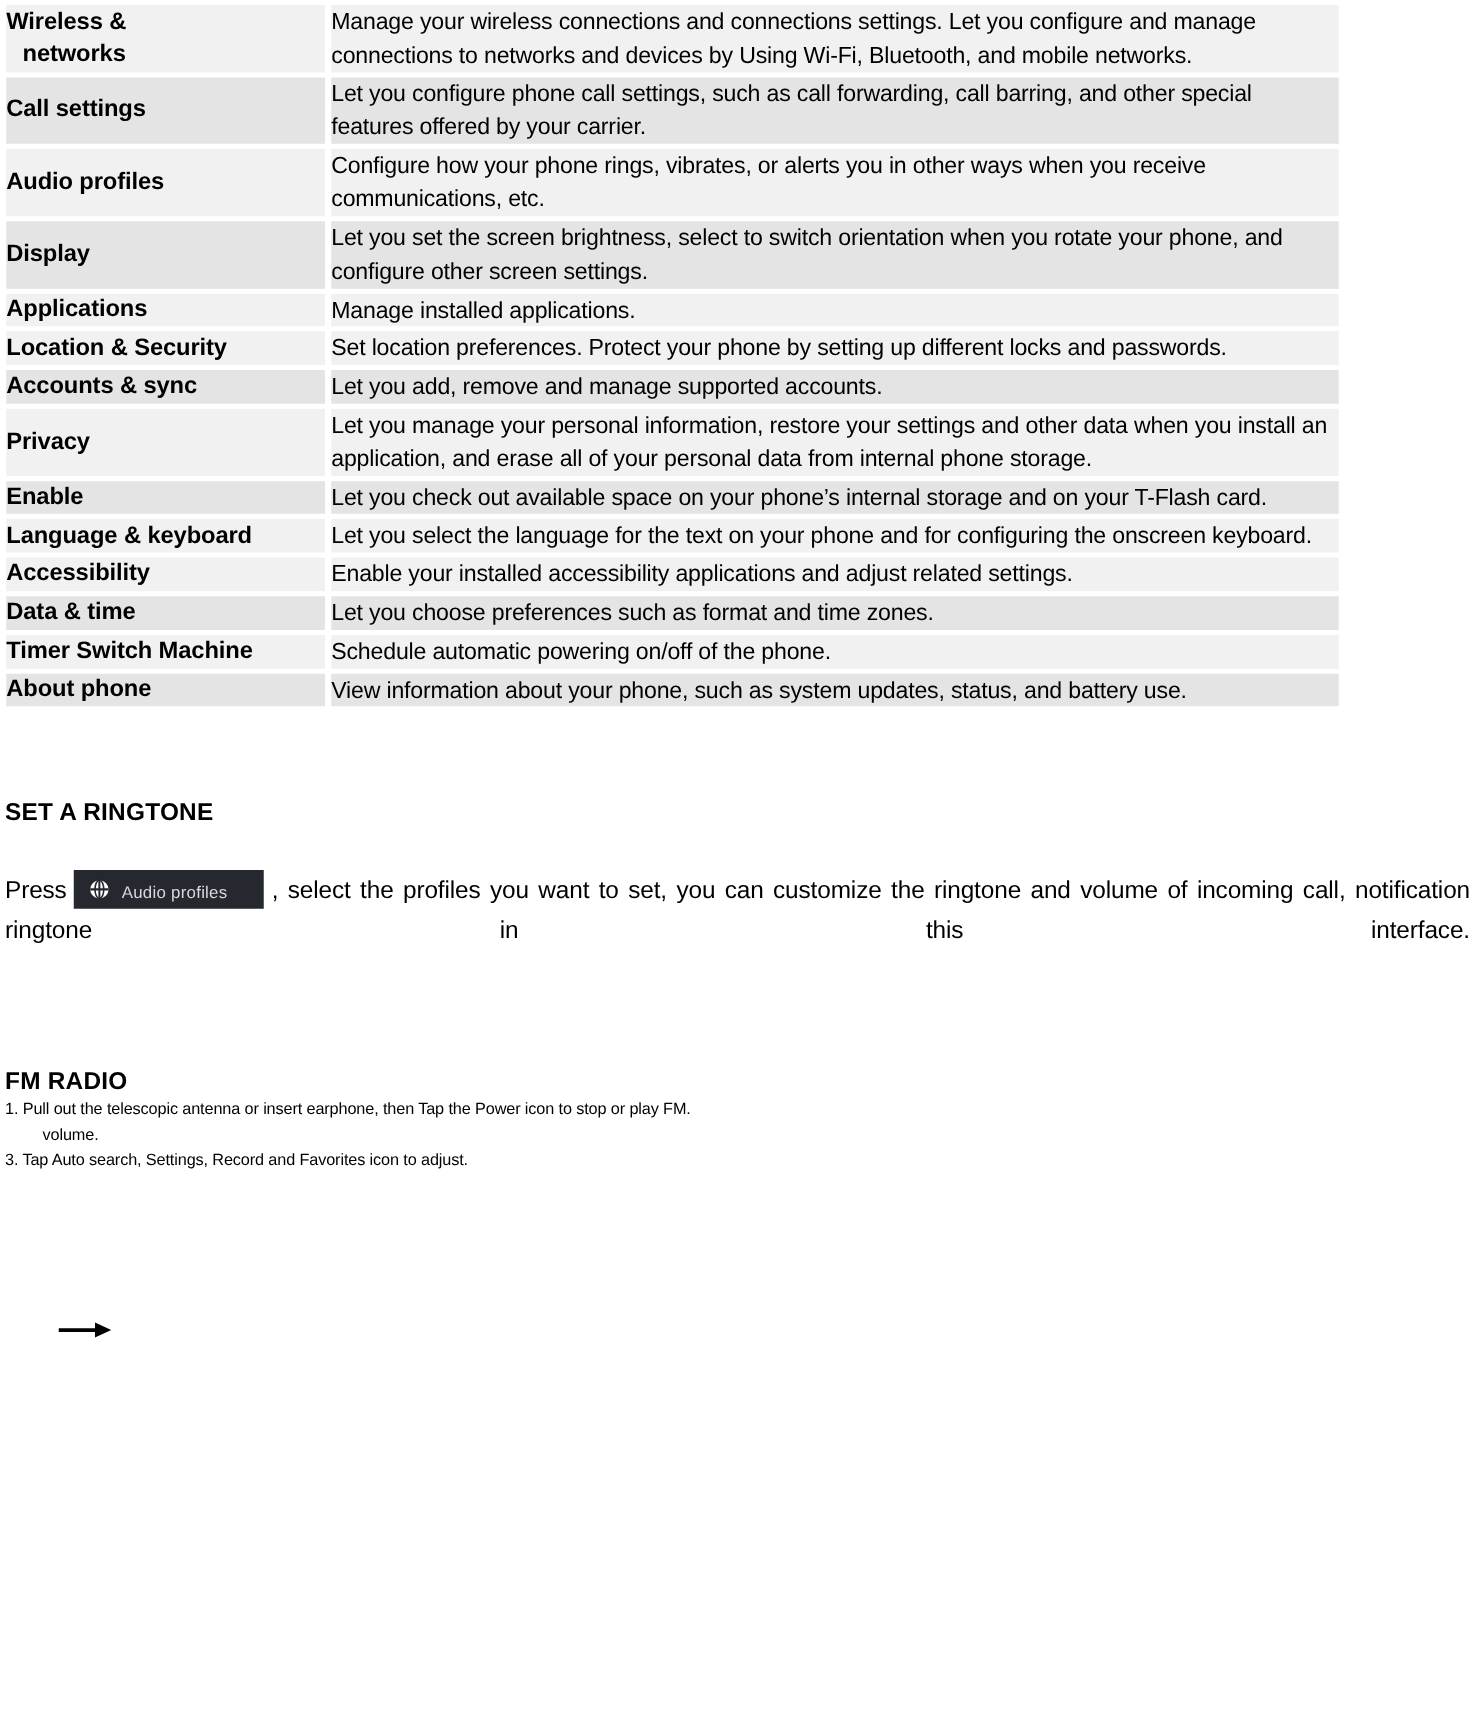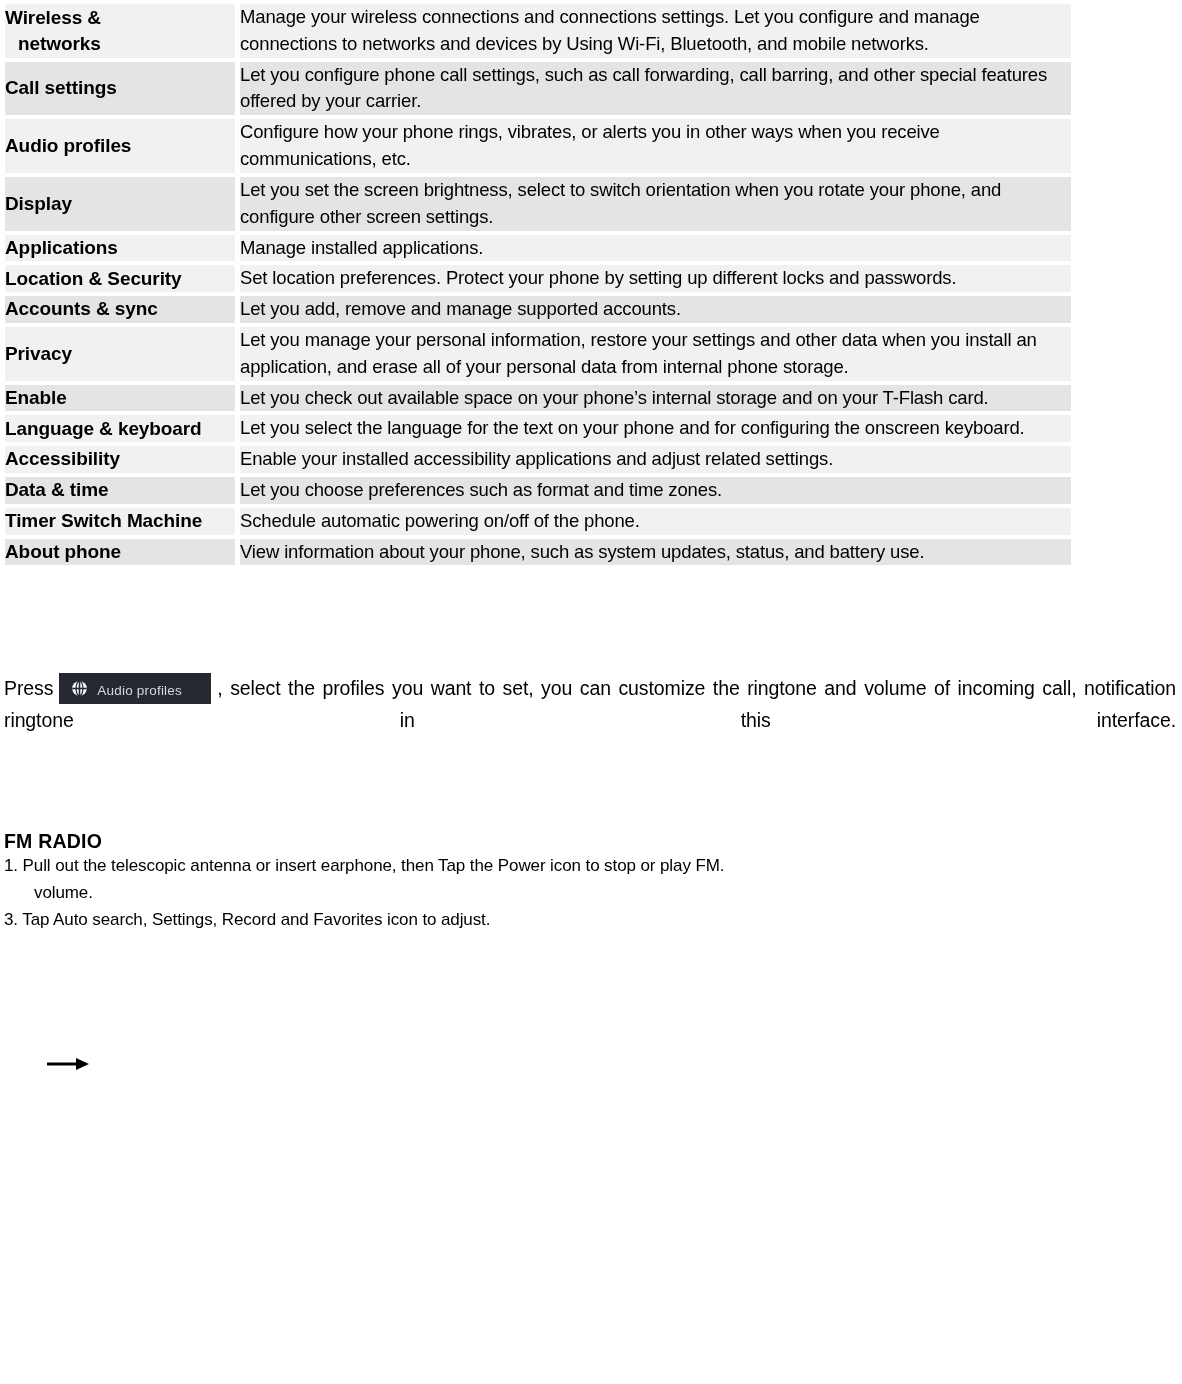--- a/index.html
+++ b/index.html
@@ -21,21 +21,21 @@
     width: 1076px;
     border-collapse: separate;
     border-spacing: 5px 4px;
     margin: 0;
     table-layout: fixed;
   }
   .settings-table tr td {
     padding: 0;
   }
   td.cell-label {
-    width: 230px;
+    width: 255px;
     padding: 10px 4px 10px 6px;
     font-size: 19px;
     font-weight: bold;
     line-height: 1.38;
     text-align: left;
     vertical-align: middle;
     letter-spacing: -0.1px;
   }
   td.cell-desc {
     padding: 9px 8px 9px 8px;
@@ -106,21 +106,21 @@
 
   .arrow-mark {
     position: absolute;
     left: 46px;
     top: 1056px;
     width: 44px;
     height: 16px;
   }
 
   .list-line {
-    font-size: 17px;
+    font-size: 13px;
     line-height: 1.58;
     margin: 0;
     letter-spacing: -0.1px;
     text-align: justify;
   }
   .list-line.nojust { text-align: left; }
   .hang {
     display: block;
     padding-left: 30px;
   }
@@ -208,20 +208,21 @@
       <td class="cell-label">About phone</td>
       <td class="cell-desc">View information about your phone, such as system updates, status, and battery use.</td>
     </tr>
 
   </tbody>
 </table>
 
 <div class="spacer-1"></div>
 
 <div class="section">
+  <div class="section-heading">SET A RINGTONE</div>
 
   <div class="spacer-2"></div>
 
   <div class="ringtone-para"><span>Press</span><span class="chip"><svg class="chip-icon" viewBox="0 0 20 20">
           <circle cx="10" cy="10" r="8.6" fill="#ffffff"></circle>
           <path d="M10 1.4 L10 18.6" stroke="#25282f" stroke-width="1.9"></path>
           <path d="M1.4 10 L18.6 10" stroke="#25282f" stroke-width="1.9"></path>
           <ellipse cx="10" cy="10" rx="4.1" ry="8.6" fill="none" stroke="#25282f" stroke-width="1.5"></ellipse>
         </svg><span class="chip-label">Audio profiles</span></span><span>, select the profiles you want to set, you can customize the ringtone and volume of incoming call, notification ringtone in this interface.</span></div>
 </div>

